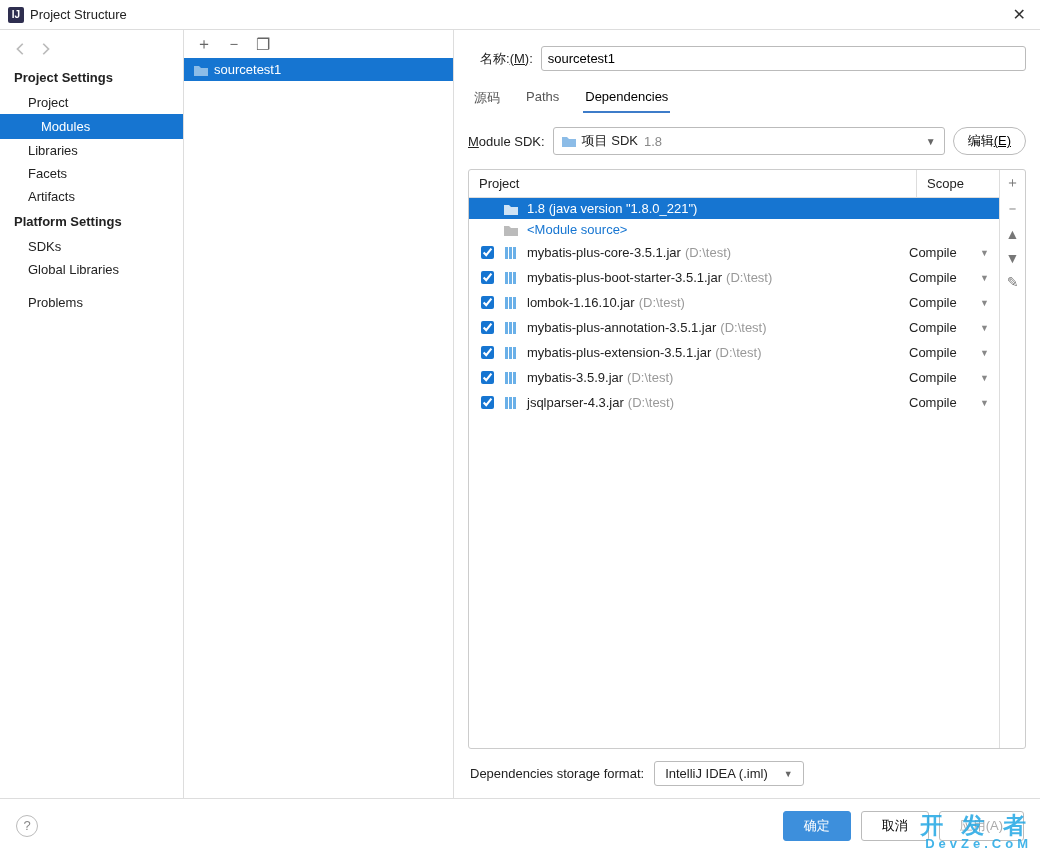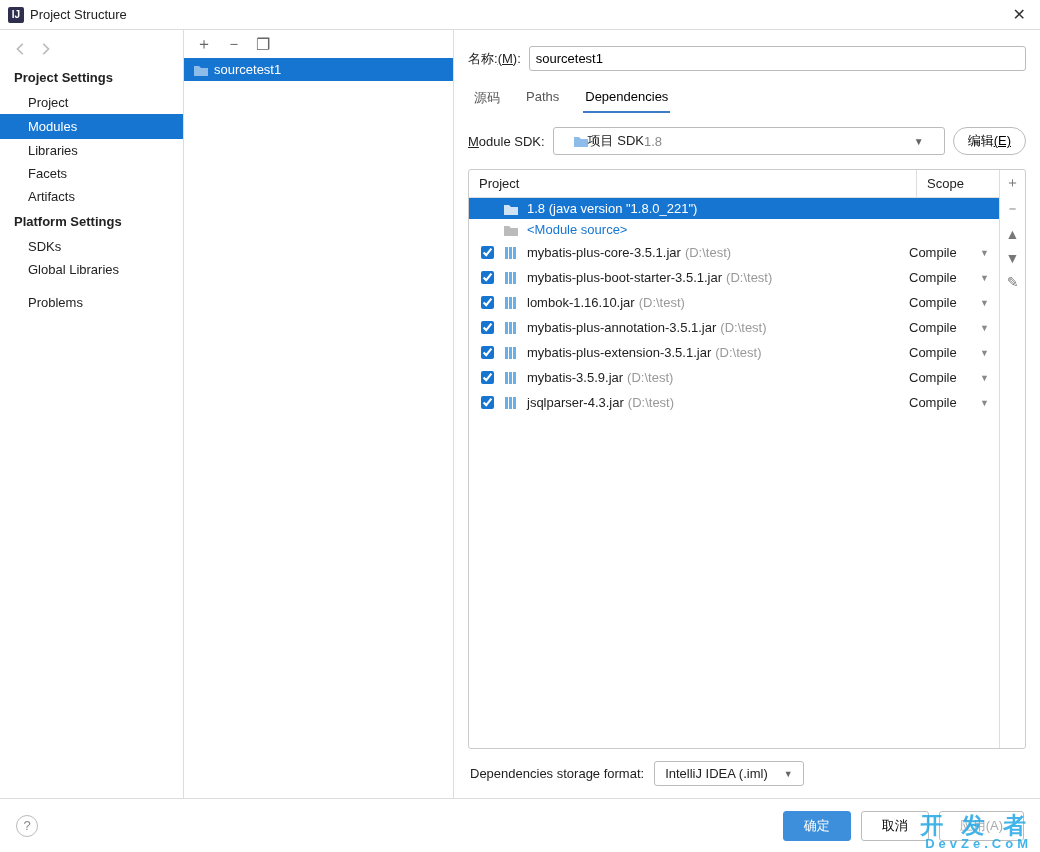--- a/index.html
+++ b/index.html
@@ -7,42 +7,42 @@
 .titlebar { height: 30px; display: flex; align-items: center; padding: 0 8px; border-bottom: 1px solid #ddd; }
 .titlebar .icon { width: 16px; height: 16px; background: #2e2e4f; display: flex; align-items: center; justify-content: center; color: #fff; font-size: 10px; font-weight: bold; margin-right: 6px; border-radius: 2px; }
 .titlebar .title { flex: 1; }
 .titlebar .close { font-size: 16px; padding: 0 6px; color: #333; cursor: pointer; }
 .main { display: flex; height: 768px; }
 .left { width: 184px; border-right: 1px solid #ddd; padding-top: 6px; }
 .nav-hdr { display:flex; align-items:center; padding: 0 14px; height:28px; gap:10px; color:#888; }
 .nav-hdr svg{ width:14px; height:14px; }
 .left .section { font-weight: bold; padding: 6px 14px; }
 .left .item { padding: 4px 28px; cursor: pointer; }
-.left .item.selected { background: #1675d1; color: #fff; padding: 5px 28px; }
+.left .item.selected { background: #1675d1; color: #fff; padding: 5px 41px; }
 
 .middle { width: 270px; border-right: 1px solid #ddd; }
 .mid-toolbar { height: 28px; display: flex; align-items: center; gap: 14px; padding: 0 12px; color: #666; }
 .mid-toolbar span { cursor: pointer; font-size: 16px; }
 .module-row { background: #1675d1; color: #fff; padding: 4px 10px; display: flex; align-items: center; gap: 6px; }
 .folder-icon { width: 14px; height: 12px; display:inline-flex; }
 .folder-icon svg{width:14px;height:12px;}
 
 .right { flex: 1; padding: 8px 14px; display: flex; flex-direction: column; }
 .name-row { display: flex; align-items: center; gap: 8px; margin: 8px 0 12px 0; }
-.name-row label { white-space: nowrap; }
+.name-row label { white-space: nowrap; margin-left: 12px; }
 .name-row .underline { text-decoration: underline; }
 .name-row input { flex: 1; border: 1px solid #bbb; padding: 4px 6px; border-radius: 3px; }
 
 .tabs { display: flex; gap: 22px; padding: 0 4px; }
 .tab { padding: 6px 2px; color: #555; cursor: pointer; }
 .tab.active { color: #000; border-bottom: 2px solid #3d7cc9; }
 
 .sdk-row { display: flex; align-items: center; gap: 8px; margin: 14px 0; }
 .sdk-row label .u { text-decoration: underline; }
-.sdk-select { flex: 1; border: 1px solid #bbb; border-radius: 3px; padding: 4px 20px; display: flex; align-items: center; }
+.sdk-select { flex: 1; border: 1px solid #bbb; border-radius: 3px; padding: 4px 8px; display: flex; align-items: center; gap: 6px; }
 .sdk-select .grey { color: #888; }
 .sdk-select .spacer{flex:1;}
 .sdk-select .chev{color:#666;font-size:10px;}
 .sdk-edit { border: 1px solid #bbb; border-radius: 14px; padding: 4px 14px; background: #fff; cursor: pointer; }
 
 .deps-wrap { display: flex; flex: 1; border: 1px solid #ccc; border-radius: 3px; min-height: 0; }
 .deps-table { flex: 1; display: flex; flex-direction: column; }
 .dep-hdr { display: flex; border-bottom: 1px solid #ddd; }
 .dep-hdr .c1 { flex: 1; padding: 6px 10px; border-right: 1px solid #ddd; }
 .dep-hdr .c2 { width: 82px; padding: 6px 10px; }

